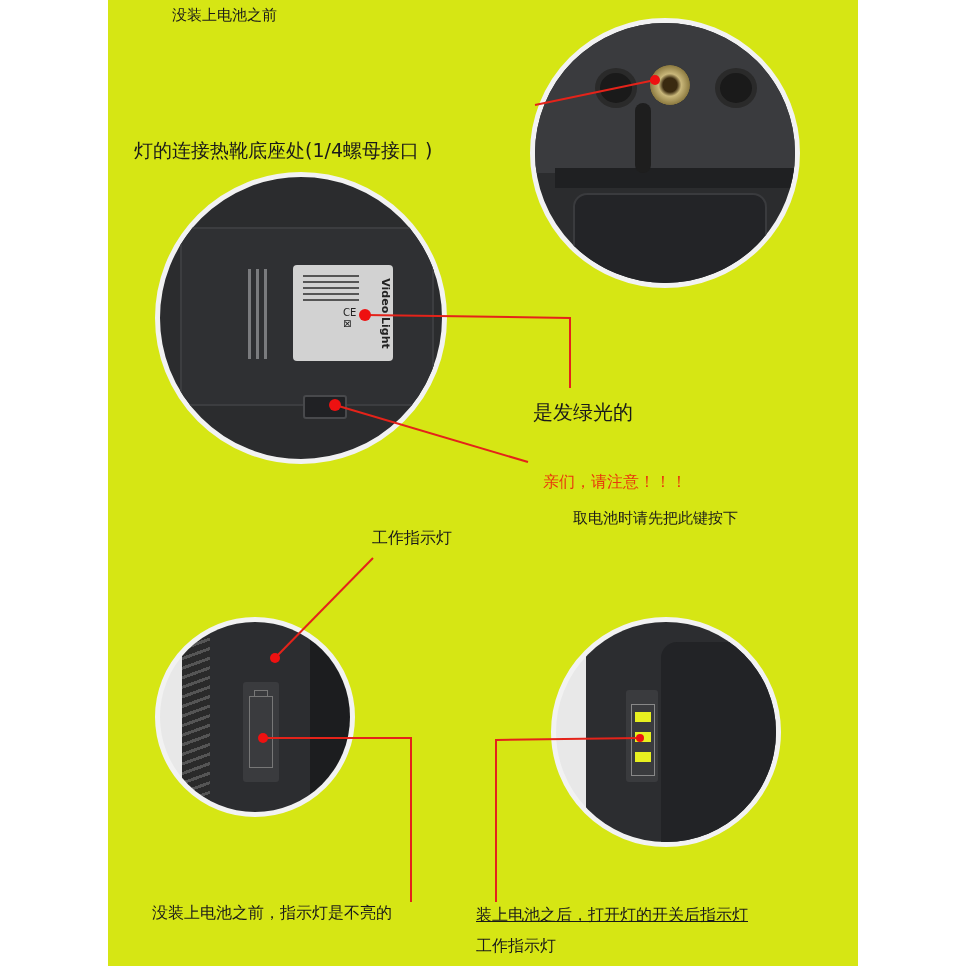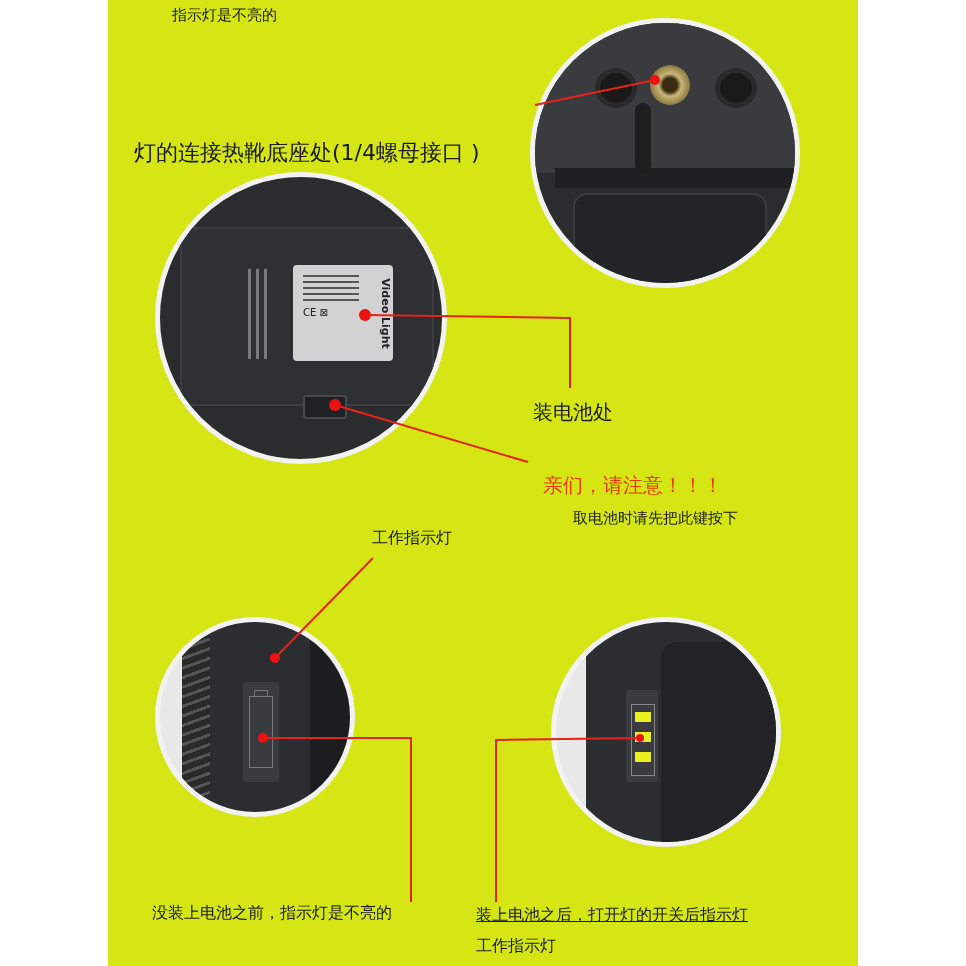--- a/index.html
+++ b/index.html
@@ -9,58 +9,58 @@
   .txt { position: absolute; color: #1a1a1a; white-space: nowrap; }
   .circle { position: absolute; border-radius: 50%; background: #2b2c2e; border: 5px solid #f2f2f2; overflow: hidden;
             box-sizing: border-box; }
   svg.overlay { position: absolute; left: 0; top: 0; }
 </style>
 </head>
 <body>
 
 <div class="panel"></div>
 
-<div class="txt" style="left:172px; top:6px; font-size:15px;">指示灯是不亮的</div>
+<div class="txt" style="left:172px; top:6px; font-size:15px;">没装上电池之前</div>
 
 <div class="circle" style="left:530px; top:18px; width:270px; height:270px;">
   <div style="position:absolute; left:0; top:0; width:100%; height:150px; background:#3a3b3e;"></div>
   <div style="position:absolute; left:20px; top:145px; width:240px; height:20px; background:#1f2022;"></div>
   <div style="position:absolute; left:60px; top:45px; width:32px; height:30px; border-radius:50%; background:#1a1a1a; border:5px solid #2a2a2a;"></div>
   <div style="position:absolute; left:115px; top:42px; width:40px; height:40px; border-radius:50%; background:radial-gradient(circle,#3a2a10 25%,#c9b77a 40%,#8c7a40 70%,#222 72%);"></div>
   <div style="position:absolute; left:180px; top:45px; width:32px; height:30px; border-radius:50%; background:#1a1a1a; border:5px solid #2a2a2a;"></div>
   <div style="position:absolute; left:100px; top:80px; width:16px; height:70px; border-radius:8px; background:#1e1e1e;"></div>
   <div style="position:absolute; left:38px; top:170px; width:190px; height:100px; border-radius:14px; background:#232427; border:2px solid #3a3b3e;"></div>
 </div>
 
-<div class="txt" style="left:134px; top:138px; font-size:22px;">灯的连接热靴底座处(1/4螺母接口 )</div>
+<div class="txt" style="left:134px; top:138px; font-size:19px;">灯的连接热靴底座处(1/4螺母接口 )</div>
 
 <div class="circle" style="left:155px; top:172px; width:292px; height:292px;">
   <div style="position:absolute; left:20px; top:50px; width:250px; height:175px; background:#2f3033; border:2px solid #3c3d40;"></div>
   <div style="position:absolute; left:133px; top:88px; width:100px; height:96px; background:#d2d2d2; border-radius:4px; overflow:hidden;">
     <div style="position:absolute; left:42px; top:42px; transform:rotate(90deg); transform-origin:center; width:100px;">
       <div style="font-size:11px; font-weight:bold; color:#222; text-align:center;">Video Light</div>
     </div>
     <div style="position:absolute; left:10px; top:6px; width:56px; height:84px;">
       <div style="height:2px; background:#555; margin:4px 0;"></div>
       <div style="height:2px; background:#555; margin:4px 0;"></div>
       <div style="height:2px; background:#555; margin:4px 0;"></div>
       <div style="height:2px; background:#555; margin:4px 0;"></div>
       <div style="height:2px; background:#555; margin:4px 0;"></div>
-      <div style="font-size:10px; color:#222; margin-top:6px;">CE ⊠</div>
+      <div style="font-size:10px; color:#222; margin-top:6px;margin-left:40px;">CE ⊠</div>
     </div>
   </div>
   <div style="position:absolute; left:88px; top:92px; width:3px; height:90px; background:#7a7b7e;"></div>
   <div style="position:absolute; left:96px; top:92px; width:3px; height:90px; background:#7a7b7e;"></div>
   <div style="position:absolute; left:104px; top:92px; width:3px; height:90px; background:#7a7b7e;"></div>
   <div style="position:absolute; left:143px; top:218px; width:40px; height:20px; background:#202124; border:2px solid #48494c; border-radius:3px;"></div>
 </div>
 
-<div class="txt" style="left:533px; top:399px; font-size:20px;">装电池处</div>
+<div class="txt" style="left:533px; top:399px; font-size:20px;">是发绿光的</div>
 
-<div class="txt" style="left:543px; top:472px; font-size:20px; color:#e8380d;">亲们，请注意！！！</div>
+<div class="txt" style="left:543px; top:472px; font-size:16px; color:#e8380d;">亲们，请注意！！！</div>
 <div class="txt" style="left:573px; top:509px; font-size:15px;text-align:center;">取电池时请先把此键按下</div>
 
 <div class="txt" style="left:372px; top:528px; font-size:16px;">工作指示灯</div>
 
 <div class="circle" style="left:155px; top:617px; width:200px; height:200px; background:#e8e8e8;">
   <div style="position:absolute; left:22px; top:0; width:28px; height:200px; background:repeating-linear-gradient(160deg,#2a2a2a 0 6px,#555 6px 9px);"></div>
   <div style="position:absolute; left:50px; top:0; width:100px; height:200px; background:#2c2d30;"></div>
   <div style="position:absolute; left:150px; top:0; width:50px; height:200px; background:#1c1d1f;"></div>
   <div style="position:absolute; left:83px; top:60px; width:36px; height:100px; background:#3a3b3e; border-radius:3px;">
     <div style="position:absolute; left:6px; top:14px; width:22px; height:70px; border:1px solid #777;"></div>

